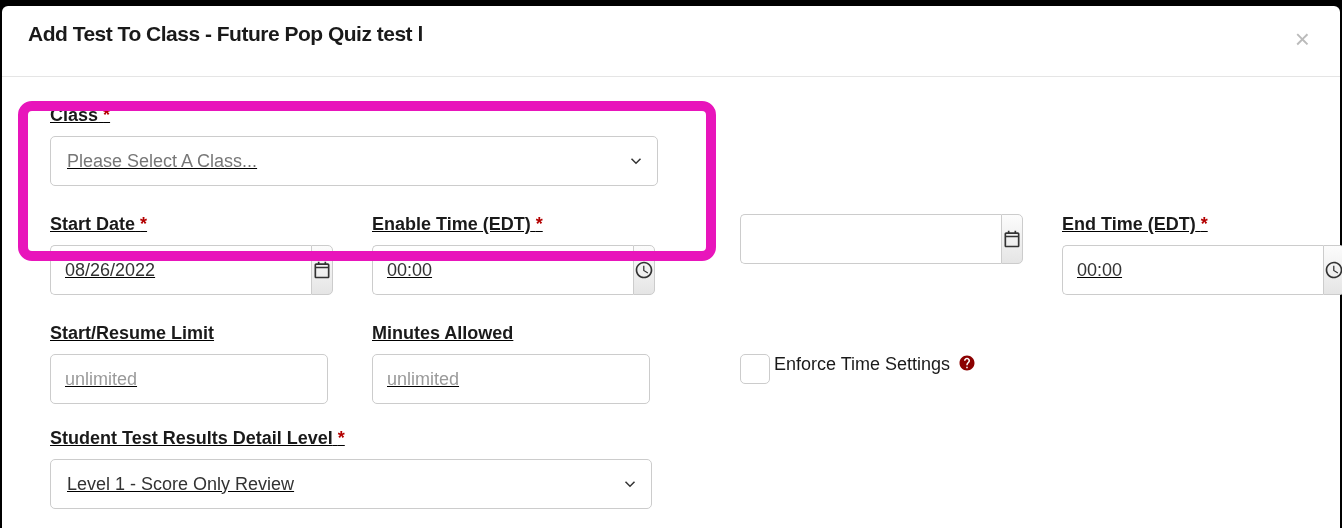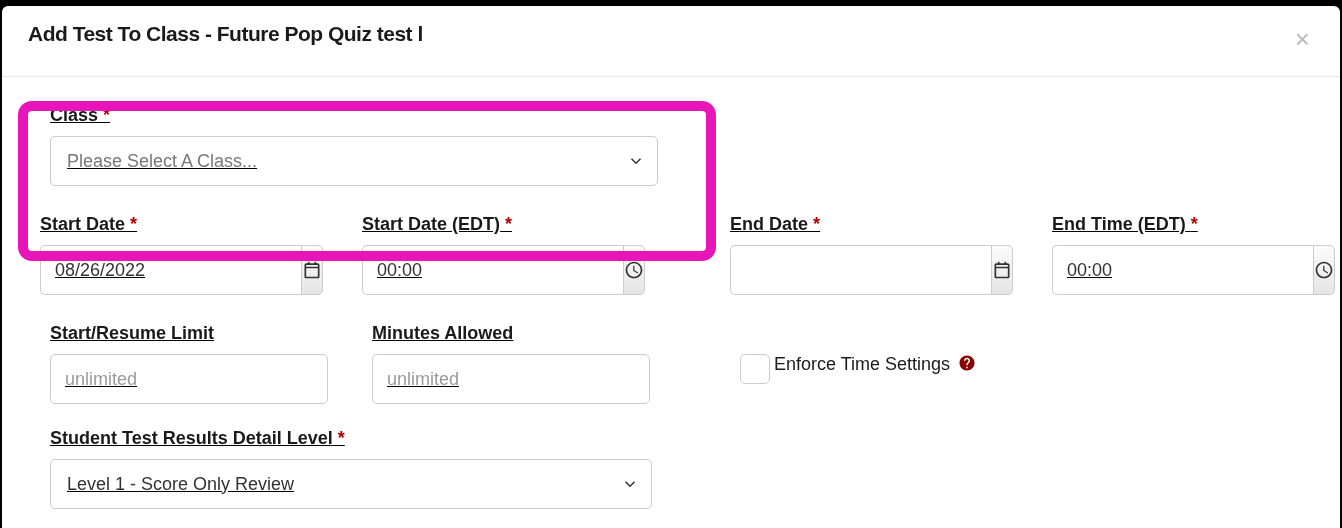--- a/index.html
+++ b/index.html
@@ -139,21 +139,21 @@
     border: 1px solid #ccc;
     border-radius: 5px;
     padding: 16px 14px;
     font-size: 18px;
     color: #333;
     width: 100%;
     outline: none;
   }
   .plain-input::placeholder { color: #9a9a9a; }
 
-  .row2 { margin-left: 12px; }
+  .row2 { margin-left: 22px; }
   .row3 { margin-left: 22px; margin-top: 28px; }
   .row4 { margin-left: 22px; margin-top: 24px; }
 
   .check-col {
     display: flex;
     align-items: flex-start;
     gap: 4px;
     margin-top: 4px;
   }
   .check-col.inline-with-input { align-self: flex-end; height: 50px; }
@@ -225,38 +225,34 @@
           <div class="addon-btn">
             <svg viewBox="0 0 24 24">
                 <path d="M19 4h-2V2h-2v2H9V2H7v2H5C3.9 4 3 4.9 3 6v14c0 1.1.9 2 2 2h14c1.1 0 2-.9 2-2V6C21 4.9 20.1 4 19 4zM19 20H5V10h14V20zM19 8H5V6h14V8z"></path>
               </svg>
           </div>
         </div>
       </div>
 
       <div class="form-group col-time">
         <label class="field-label">
-          <span>Start Date (EDT)</span>
+          <span>Enable Time (EDT)</span>
           <span class="req">*</span>
         </label>
         <div class="input-addon">
           <input type="text" value="00:00" style="">
           <div class="addon-btn">
             <svg viewBox="0 0 24 24">
                 <path d="M12 2C6.48 2 2 6.48 2 12s4.48 10 10 10 10-4.48 10-10S17.52 2 12 2zm0 18c-4.41 0-8-3.59-8-8s3.59-8 8-8 8 3.59 8 8-3.59 8-8 8zM12.5 7H11v6l5.25 3.15.75-1.23-4.5-2.67z"></path>
               </svg>
           </div>
         </div>
       </div>
 
       <div class="form-group col-date col-offset-end">
-        <label class="field-label">
-          <span>End Date</span>
-          <span class="req">*</span>
-        </label>
         <div class="input-addon">
           <input type="text" value="" style="">
           <div class="addon-btn">
             <svg viewBox="0 0 24 24">
                 <path d="M19 4h-2V2h-2v2H9V2H7v2H5C3.9 4 3 4.9 3 6v14c0 1.1.9 2 2 2h14c1.1 0 2-.9 2-2V6C21 4.9 20.1 4 19 4zM19 20H5V10h14V20zM19 8H5V6h14V8z"></path>
               </svg>
           </div>
         </div>
       </div>
 

